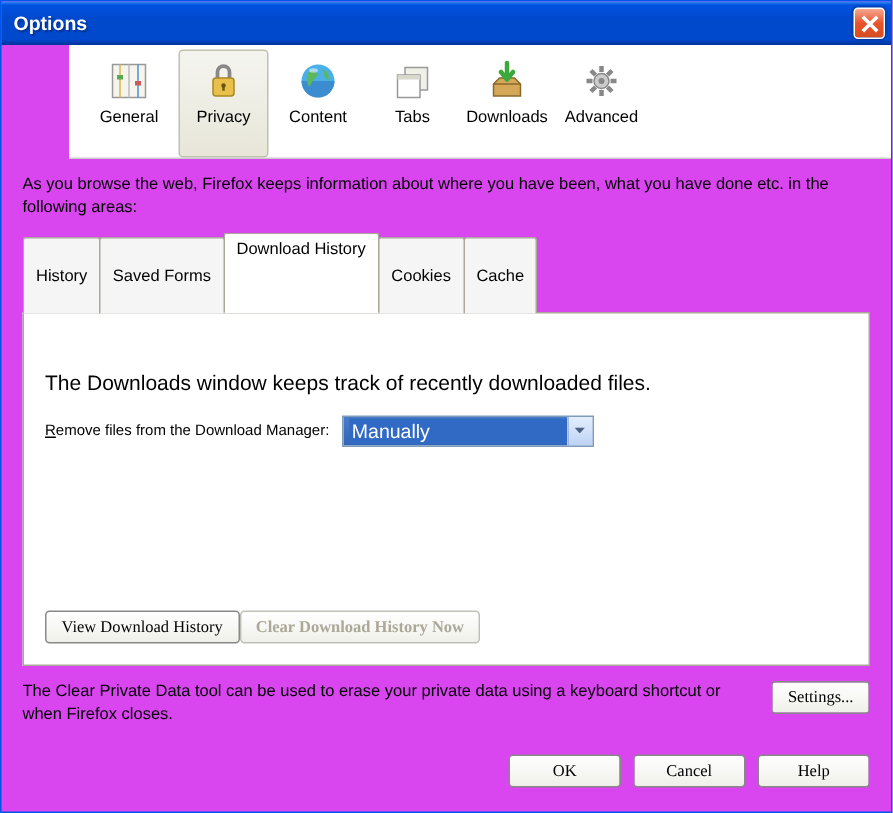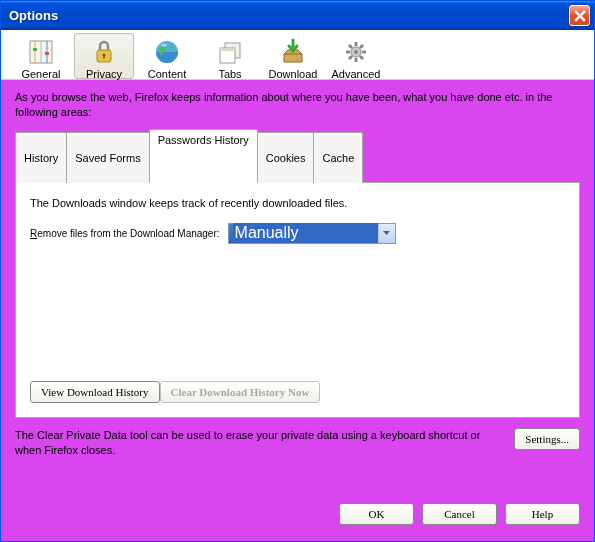--- a/index.html
+++ b/index.html
@@ -2,37 +2,37 @@
 <html><head>
 <meta charset="utf-8">
 <style>
 * { box-sizing: border-box; margin: 0; padding: 0; }
 body { font-family: Tahoma, sans-serif; font-size: 11px; background: #fff; }
 .window { width: 595px; height: 542px; background: #d946ef; border: 1px solid #0055ea; display: flex; flex-direction: column; }
 .titlebar { height: 29px; background: linear-gradient(to bottom, #3c8cf0 0%, #0053e1 8%, #0048cc 40%, #0048cc 88%, #003399 100%); display: flex; align-items: center; padding: 0 4px 0 8px; color: #fff; font-weight: bold; font-size: 13px; }
 .titlebar .title { flex: 1; text-shadow: 1px 1px 1px rgba(0,0,0,0.3); }
 .close-btn { width: 21px; height: 21px; background: linear-gradient(to bottom, #f5a893 0%, #e7532c 50%, #d64d1f 100%); border: 1px solid #fff; border-radius: 3px; display: flex; align-items: center; justify-content: center; cursor: pointer; box-shadow: 0 0 2px rgba(0,0,0,0.5); }
 .close-btn svg { width: 12px; height: 12px; }
-.toolbar { height: 50px; background: #fff; border-bottom: 1px solid #ccc; display: flex; padding: 3px 10px 0 10px; gap: 3px; }
+.toolbar { height: 76px; background: #fff; border-bottom: 1px solid #ccc; display: flex; padding: 3px 10px 0 10px; gap: 3px; margin-left: 45px; }
 .tool-item { width: 60px; display: flex; flex-direction: column; align-items: center; padding: 4px 2px 2px 2px; cursor: pointer; border: 1px solid transparent; border-radius: 3px; }
 .tool-item.active { background: linear-gradient(to bottom, #f5f5f0, #e8e6d9); border: 1px solid #c0c0b0; }
 .tool-item .icon-box { width: 32px; height: 32px; display: flex; align-items: center; justify-content: center; }
 .tool-item .label { font-size: 11px; margin-top: 2px; color: #000; }
 .content-area { flex: 1; padding: 10px 14px 0 14px; display: flex; flex-direction: column; }
 .intro-text { font-size: 11px; color: #000; line-height: 1.35; margin-bottom: 10px; }
 .tabs { display: flex; position: relative; z-index: 2; }
 .tab { padding: 19px 8px; background: #f5f5f5; border: 1px solid #aca899; border-bottom: none; font-size: 11px; cursor: pointer; position: relative; margin-right: -1px; border-radius: 2px 2px 0 0; }
 .tab.active { background: #fff; border-bottom: 1px solid #fff; z-index: 3; padding-top: 4px; margin-top: -1px; }
 .tab:not(.active) { margin-top: 2px; }
 .tab-panel { background: #fff; border: 1px solid #aca899; padding: 14px; margin-top: -1px; height: 236px; display: flex; flex-direction: column; position: relative; z-index: 1; }
-.panel-text { font-size: 11px; margin-bottom: 14px; }
+.panel-text { font-size: 14px; margin-bottom: 14px; margin-top: 24px; }
 .form-row { display: flex; align-items: center; gap: 8px; }
 .form-row label { font-size: 10px; }
 .form-row label .underline { text-decoration: underline; }
-.select-field { width: 168px; height: 21px; background: linear-gradient(to bottom, #4a7dc8, #3264b8); border: 1px solid #7f9db9; display: flex; align-items: center; padding: 0 0 0 4px; color: #fff; font-size: 16px; cursor: pointer; }
+.select-field { width: 168px; height: 21px; background: linear-gradient(to bottom, #4a7dc8, #3264b8); border: 1px solid #7f9db9; display: flex; align-items: center; padding: 0 0 0 4px; color: #fff; font-size: 13px; cursor: pointer; }
 .select-field .sel-text { flex: 1; background: #316ac5; color: #fff; padding: 1px 2px; }
 .select-field .dropdown-btn { width: 17px; height: 19px; background: linear-gradient(to bottom, #e4eefd, #bdd3f4); border-left: 1px solid #b6c8e5; display: flex; align-items: center; justify-content: center; }
 .panel-footer { margin-top: auto; display: flex; justify-content: flex-start; }
 .btn { font-family: Tahoma; font-size: 11px; padding: 3px 10px; background: linear-gradient(to bottom, #fff, #f0f0ea); border: 1px solid #888; border-radius: 3px; cursor: pointer; min-height: 22px; }
 .btn:disabled { color: #aca899; cursor: default; border-color: #c0c0b8; font-weight: bold; }
 .bottom-row { display: flex; padding: 10px 0 0 0; align-items: flex-start; gap: 10px; }
 .bottom-row .note { flex: 1; font-size: 11px; line-height: 1.35; }
 .dialog-buttons { margin-top: auto; padding: 12px 14px 16px 0; display: flex; justify-content: flex-end; gap: 8px; }
 .dialog-buttons .btn { min-width: 75px; }
 </style>
@@ -97,21 +97,21 @@
       <span class="label">Tabs</span>
     </div>
     <div class="tool-item">
       <div class="icon-box">
         <svg width="28" height="28" viewBox="0 0 28 28">
             <path d="M5 16 L9 12 L19 12 L23 16 L23 24 L5 24 Z" fill="#d4a858" stroke="#8a6a2a"></path>
             <path d="M5 16 L23 16" stroke="#8a6a2a"></path>
             <path d="M14 2 L14 12 M10 8 L14 13 L18 8" fill="none" stroke="#3ca83c" stroke-width="3" stroke-linecap="round" stroke-linejoin="round"></path>
           </svg>
       </div>
-      <span class="label">Download</span>
+      <span class="label">Downloads</span>
     </div>
     <div class="tool-item">
       <div class="icon-box">
         <svg width="28" height="28" viewBox="0 0 28 28">
             <circle cx="14" cy="14" r="5" fill="#ccc" stroke="#888"></circle>
             <circle cx="14" cy="14" r="2" fill="#888"></circle>
             <g stroke="#888" stroke-width="3">
               <line x1="14" y1="4" x2="14" y2="8"></line>
               <line x1="14" y1="20" x2="14" y2="24"></line>
               <line x1="4" y1="14" x2="8" y2="14"></line>
@@ -126,21 +126,21 @@
       <span class="label">Advanced</span>
     </div>
   </div>
 
   <div class="content-area">
     <div class="intro-text">As you browse the web, Firefox keeps information about where you have been, what you have done etc. in the following areas:</div>
 
     <div class="tabs">
       <div class="tab">History</div>
       <div class="tab">Saved Forms</div>
-      <div class="tab active">Passwords History</div>
+      <div class="tab active">Download History</div>
       <div class="tab">Cookies</div>
       <div class="tab">Cache</div>
     </div>
 
     <div class="tab-panel">
       <div class="panel-text">The Downloads window keeps track of recently downloaded files.</div>
       <div class="form-row">
         <label><span class="underline">R</span><span>emove files from the Download Manager:</span></label>
         <div class="select-field">
           <span class="sel-text">Manually</span>

